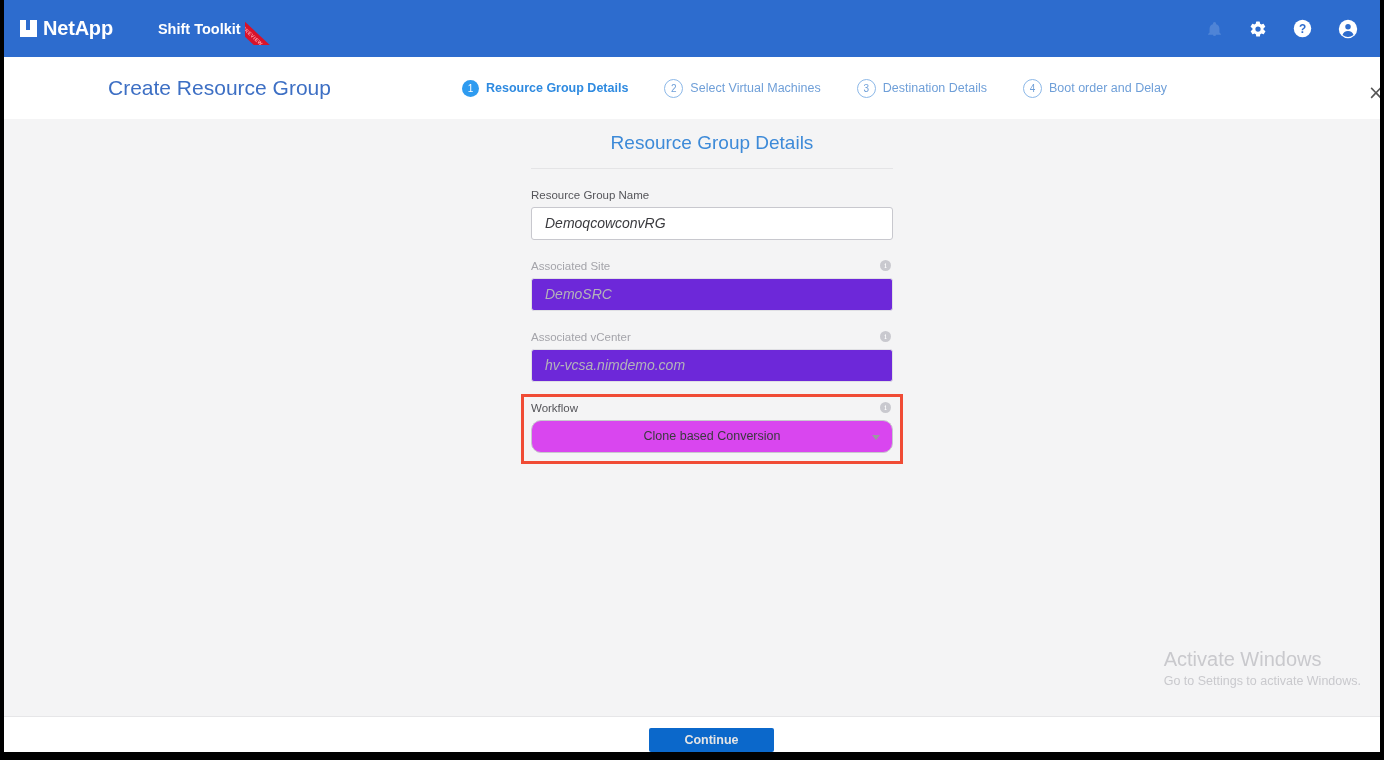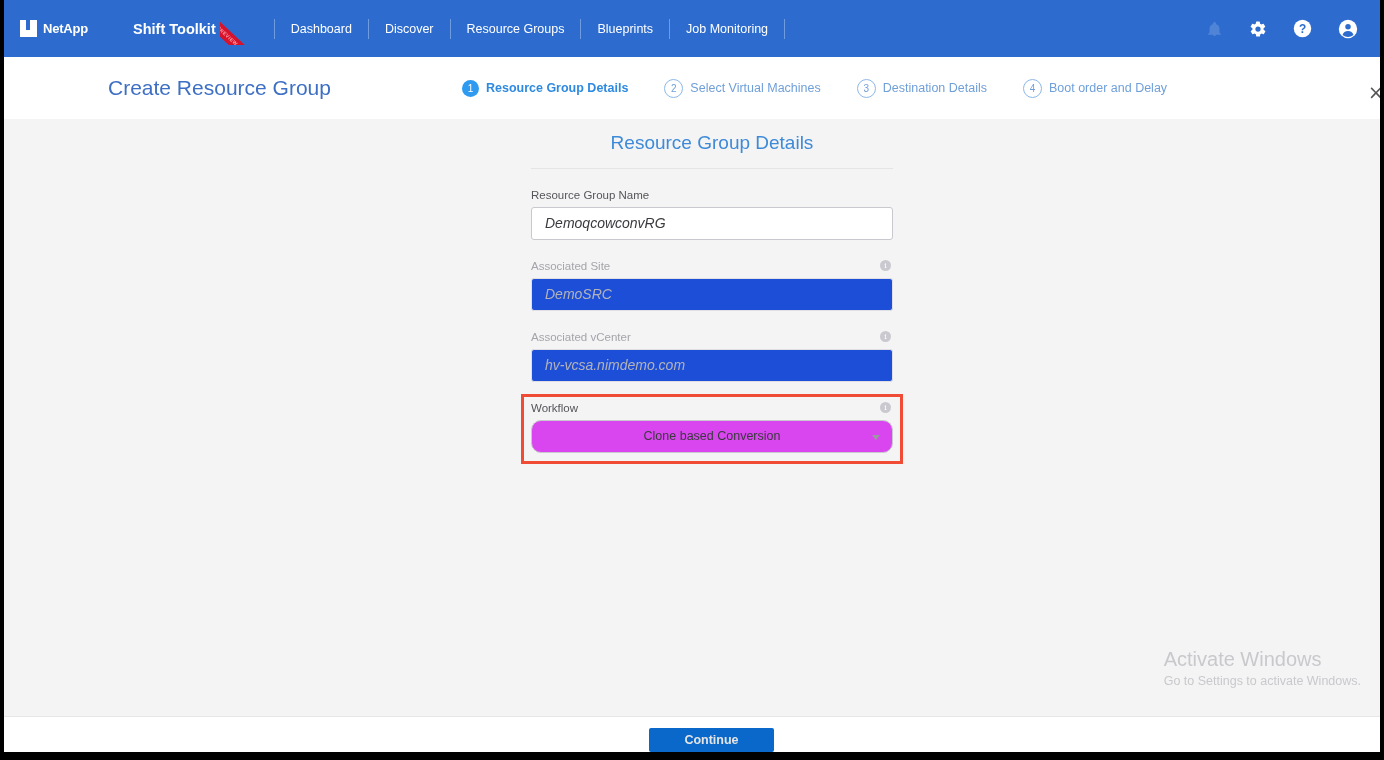--- a/index.html
+++ b/index.html
@@ -42,21 +42,21 @@
   }
   .netapp-mark::before {
     content: "";
     position: absolute;
     left: 6px; top: 0;
     width: 4px; height: 10px;
     background: #2d6cce;
   }
   .netapp-word {
     color: #ffffff;
-    font-size: 13px;
+    font-size: 20px;
     font-weight: bold;
     letter-spacing: -0.2px;
   }
   .product {
     margin-left: 45px;
     color: #ffffff;
     font-size: 14.5px;
     font-weight: bold;
     position: relative;
     padding-right: 34px;
@@ -200,21 +200,21 @@
     background: #ffffff;
     border: 1px solid #c8c8ce;
     border-radius: 3px;
     font-size: 14px;
     color: #3a3a3e;
     padding: 0 13px;
     line-height: 31px;
     font-style: italic;
   }
   .input.disabled {
-    background: #1d4ed8;
+    background: #6d28d9;
     border-color: #e0e0e4;
     color: #b3b3b9;
   }
   .select {
     width: 100%;
     box-sizing: border-box;
     height: 33px;
     background: #d946ef;
     border: 1px solid #c8c8ce;
     border-radius: 10px;
@@ -293,33 +293,20 @@
       <div class="netapp-word">NetApp</div>
     </div>
 
     <div class="product">
       <span>Shift Toolkit</span>
       <span class="ribbon">
         <span>PREVIEW</span>
       </span>
     </div>
 
-    <div class="nav">
-      <div class="nav-sep"></div>
-      <div class="nav-item">Dashboard</div>
-      <div class="nav-sep"></div>
-      <div class="nav-item">Discover</div>
-      <div class="nav-sep"></div>
-      <div class="nav-item">Resource Groups</div>
-      <div class="nav-sep"></div>
-      <div class="nav-item">Blueprints</div>
-      <div class="nav-sep"></div>
-      <div class="nav-item">Job Monitoring</div>
-      <div class="nav-sep"></div>
-    </div>
 
     <div class="header-icons">
       <span class="hicon">
         <svg width="17" height="18" viewBox="0 0 24 24" fill="#4f84d6">
             <path d="M12 22a2.2 2.2 0 0 0 2.2-2.2H9.8A2.2 2.2 0 0 0 12 22zm7-5v-5.5c0-3.1-1.9-5.7-4.7-6.3v-.7a2.3 2.3 0 1 0-4.6 0v.7C6.9 5.8 5 8.4 5 11.5V17l-2 2v1h18v-1l-2-2z"></path>
           </svg>
       </span>
       <span class="hicon">
         <svg width="18" height="18" viewBox="0 0 24 24" fill="#ffffff">
             <path d="M19.4 13a7.6 7.6 0 0 0 0-2l2.1-1.6a.5.5 0 0 0 .1-.6l-2-3.5a.5.5 0 0 0-.6-.2l-2.5 1a7.3 7.3 0 0 0-1.7-1l-.4-2.6a.5.5 0 0 0-.5-.4h-4a.5.5 0 0 0-.5.4l-.4 2.6a7.3 7.3 0 0 0-1.7 1l-2.5-1a.5.5 0 0 0-.6.2l-2 3.5a.5.5 0 0 0 .1.6L4.6 11a7.6 7.6 0 0 0 0 2l-2.1 1.6a.5.5 0 0 0-.1.6l2 3.5c.1.2.4.3.6.2l2.5-1c.5.4 1.1.7 1.7 1l.4 2.6c0 .2.2.4.5.4h4c.3 0 .5-.2.5-.4l.4-2.6c.6-.3 1.2-.6 1.7-1l2.5 1c.2.1.5 0 .6-.2l2-3.5a.5.5 0 0 0-.1-.6L19.4 13zM12 15.5A3.5 3.5 0 1 1 15.5 12 3.5 3.5 0 0 1 12 15.5z"></path>

